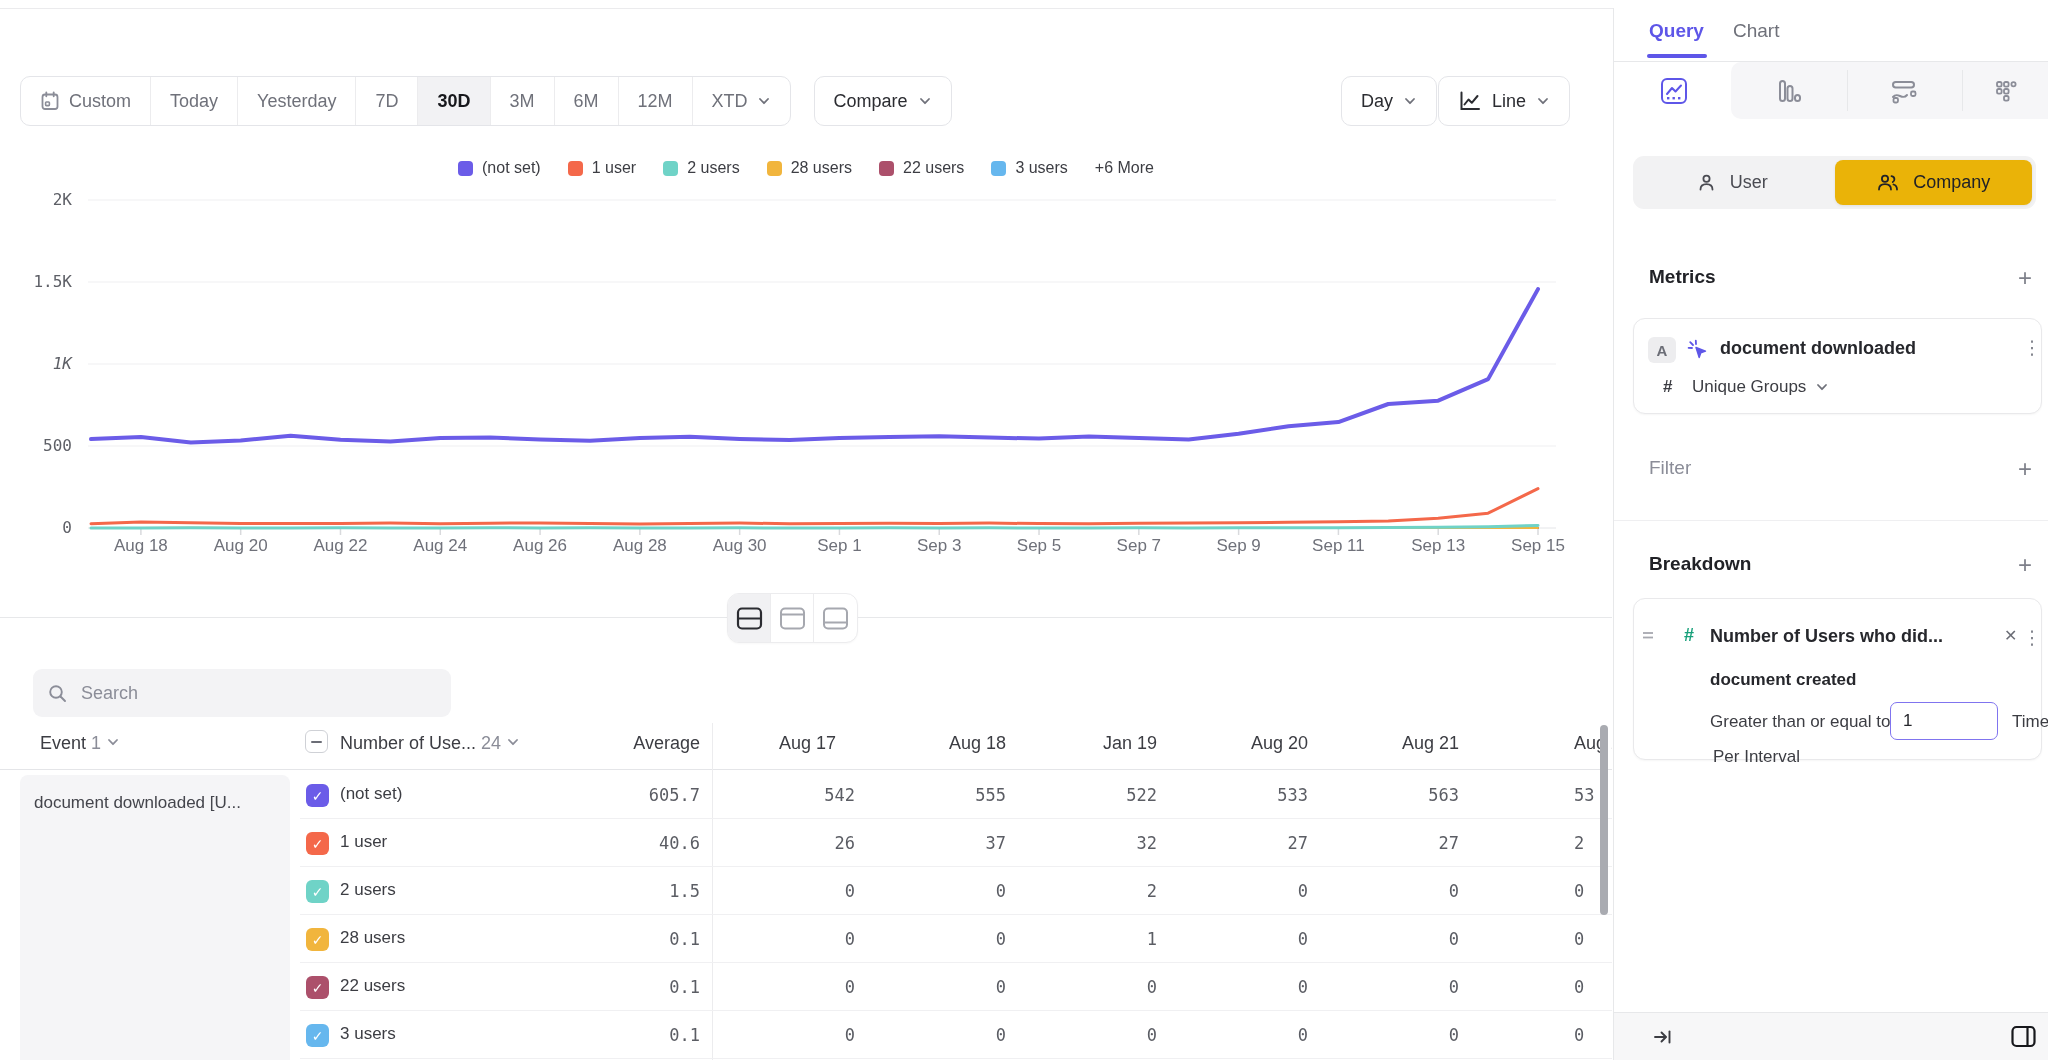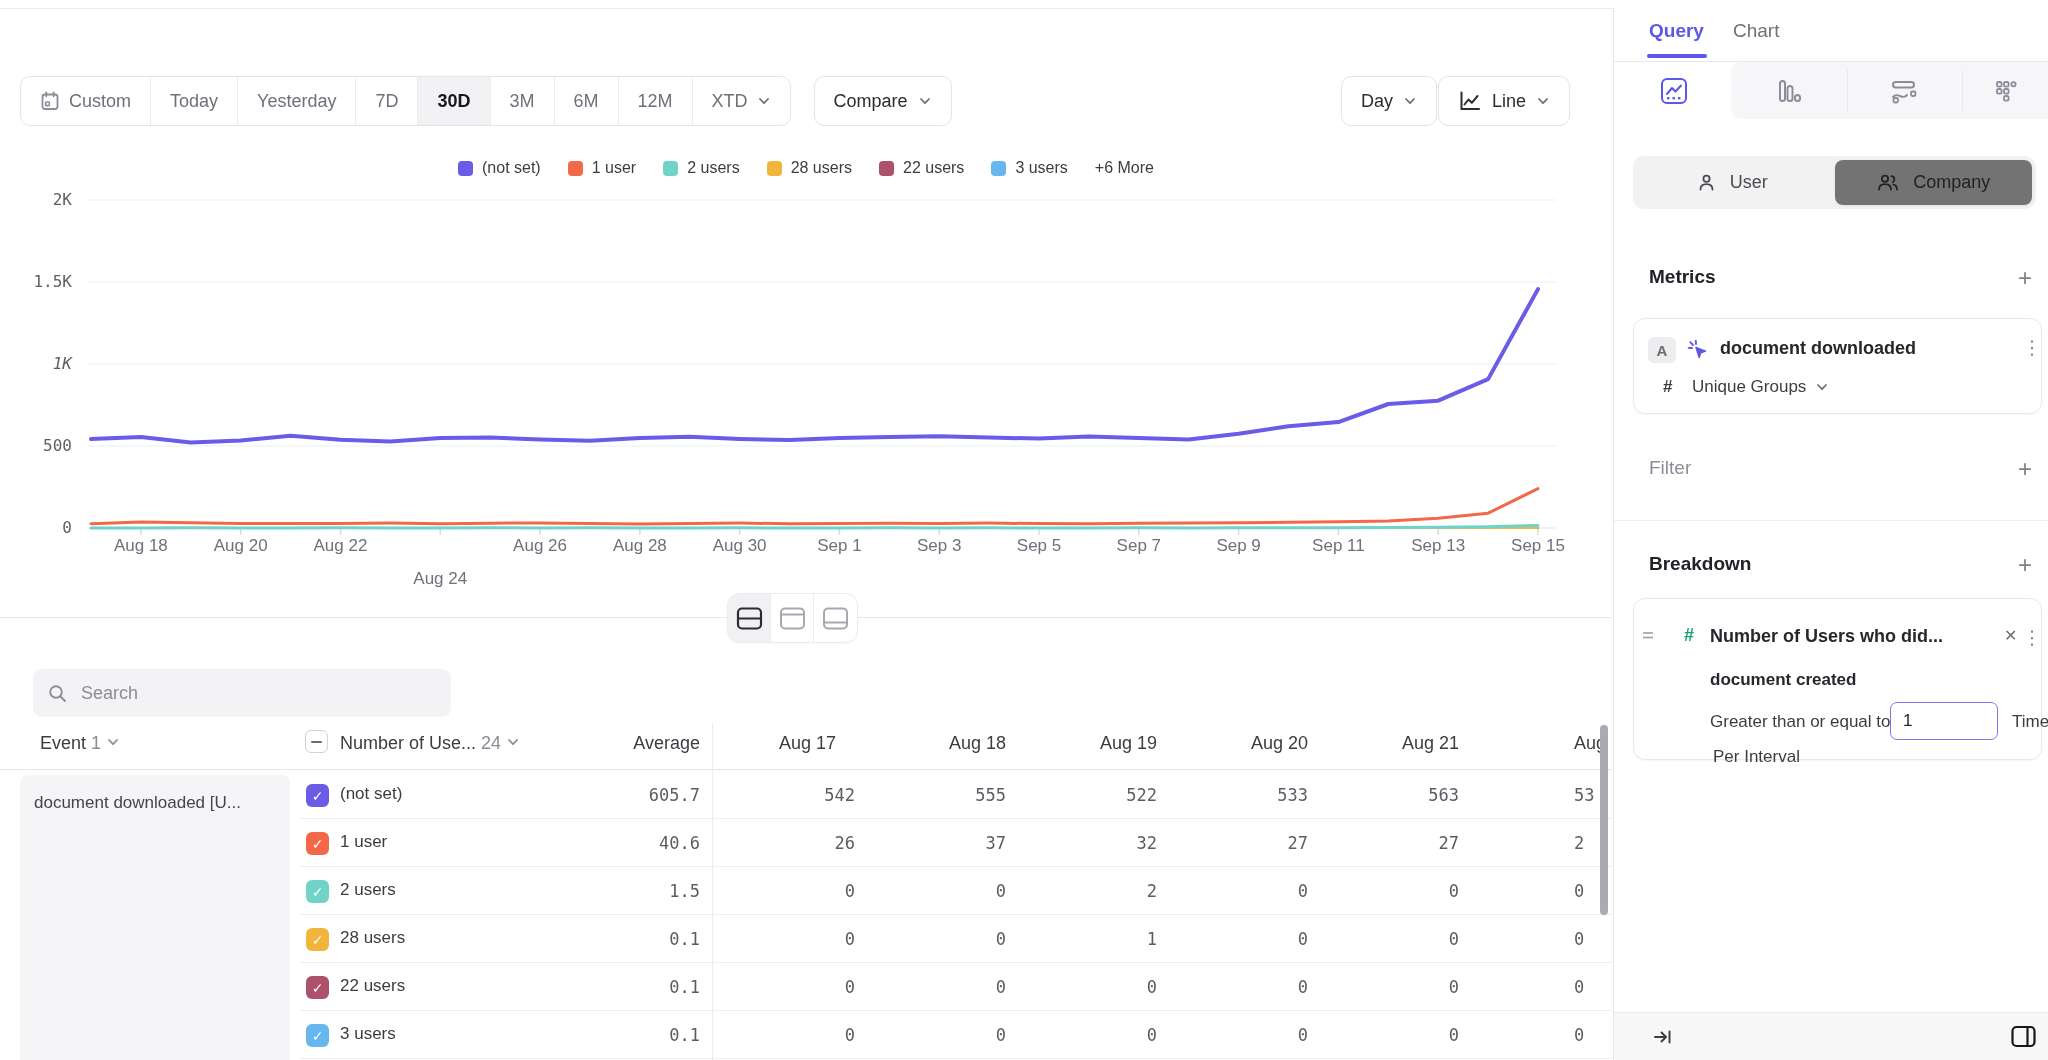--- a/index.html
+++ b/index.html
@@ -76,21 +76,21 @@
   .rtabs-divider { position:absolute; left:0; top:53px; width:435px; height:1px; background:#e7e8ea; }
   .tiles { position:absolute; left:0; top:54px; width:435px; height:57px; }
   .tiles-gray { position:absolute; left:117px; top:0; width:318px; height:57px; background:#f6f6f8; border-radius:10px 0 0 10px; }
   .tile { position:absolute; top:0; height:57px; width:115px; display:flex; align-items:center; justify-content:center; cursor:pointer; }
   .tile-div { position:absolute; top:8px; width:1px; height:41px; background:#e7e8ea; }
 
   .segmented { position:absolute; left:19px; top:148px; width:403px; height:53px; background:#f2f2f3; border-radius:11px;
     display:flex; align-items:center; }
   .seg-opt { flex:1; display:flex; align-items:center; justify-content:center; gap:13px; font-size:18px;
     color:#4a4b52; cursor:pointer; height:45px; }
-  .seg-opt.sel { background:#737373; border-radius:8px; margin:0 4px; box-shadow:0 1px 3px rgba(0,0,0,0.08); font-weight:500; color:#212227; }
+  .seg-opt.sel { background:#eab308; border-radius:8px; margin:0 4px; box-shadow:0 1px 3px rgba(0,0,0,0.08); font-weight:500; color:#212227; }
 
   .sec-head { position:absolute; font-size:19px; font-weight:700; color:#212227; }
   .sec-head.gray { color:#8b8d98; font-weight:500; }
   .plus-btn { position:absolute; left:398px; width:26px; height:26px; color:#7e808a; font-size:24px; line-height:24px;
     text-align:center; cursor:pointer; font-weight:400; }
 
   .card { position:absolute; left:19px; width:409px; background:#fff; border:1px solid #e9e9eb; border-radius:12px;
     box-shadow:0 1px 2px rgba(0,0,0,0.04); }
   .metric-card { top:310px; height:96px; }
   .a-badge { position:absolute; left:14px; top:18px; width:28px; height:26px; background:#ededef; border-radius:6px;
@@ -263,21 +263,21 @@
       </svg>
     <div id="axis-labels">
         <div class="y-label" style="left: 0px; top: 509px;">0</div>
         <div class="y-label" style="left: 0px; top: 427px;">500</div>
         <div class="y-label" style="left: 0px; top: 345px; font-style: italic;">1K</div>
         <div class="y-label" style="left: 0px; top: 263px;">1.5K</div>
         <div class="y-label" style="left: 0px; top: 181px;">2K</div>
         <div class="x-label" style="left: 90.8966px;">Aug 18</div>
         <div class="x-label" style="left: 190.69px;">Aug 20</div>
         <div class="x-label" style="left: 290.483px;">Aug 22</div>
-        <div class="x-label" style="left: 390.276px; margin-top: 33px;">Aug 24</div>
+        <div class="x-label" style="left: 390.276px;">Aug 24</div>
         <div class="x-label" style="left: 490.069px;">Aug 26</div>
         <div class="x-label" style="left: 589.862px;">Aug 28</div>
         <div class="x-label" style="left: 689.655px;">Aug 30</div>
         <div class="x-label" style="left: 789.448px;">Sep 1</div>
         <div class="x-label" style="left: 889.241px;">Sep 3</div>
         <div class="x-label" style="left: 989.034px;">Sep 5</div>
         <div class="x-label" style="left: 1088.83px;">Sep 7</div>
         <div class="x-label" style="left: 1188.62px;">Sep 9</div>
         <div class="x-label" style="left: 1288.41px;">Sep 11</div>
         <div class="x-label" style="left: 1388.21px;">Sep 13</div>
@@ -332,21 +332,21 @@
       <span class="chev th-gray">
           <svg width="14" height="14" viewBox="0 0 14 14">
             <path d="M3 5 L7 9.2 L11 5" fill="none" stroke="currentColor" stroke-width="1.8" stroke-linecap="round" stroke-linejoin="round"></path>
           </svg>
         </span>
     </div>
     <div class="th-date" style="left:540px;width:160px">Average</div>
     <div id="date-headers">
         <div class="th-date" style="left: 696px; width: 140px; text-align: right;">Aug 17</div>
         <div class="th-date" style="left: 866px; width: 140px;">Aug 18</div>
-        <div class="th-date" style="left: 1017px; width: 140px;">Aug 19</div>
+        <div class="th-date" style="left: 1017px; width: 140px;">Jan 19</div>
         <div class="th-date" style="left: 1168px; width: 140px;">Aug 20</div>
         <div class="th-date" style="left: 1319px; width: 140px;">Aug 21</div>
         <div class="th-date" style="left: 1574px; text-align: left; width: 120px;">Aug 2</div>
       </div>
     <div class="thead-border"></div>
     <div class="col-divider"></div>
 
     <div class="event-cell">document downloaded [U...</div>
     <div id="table-rows">
         <div class="trow" style="top: 762px;">

